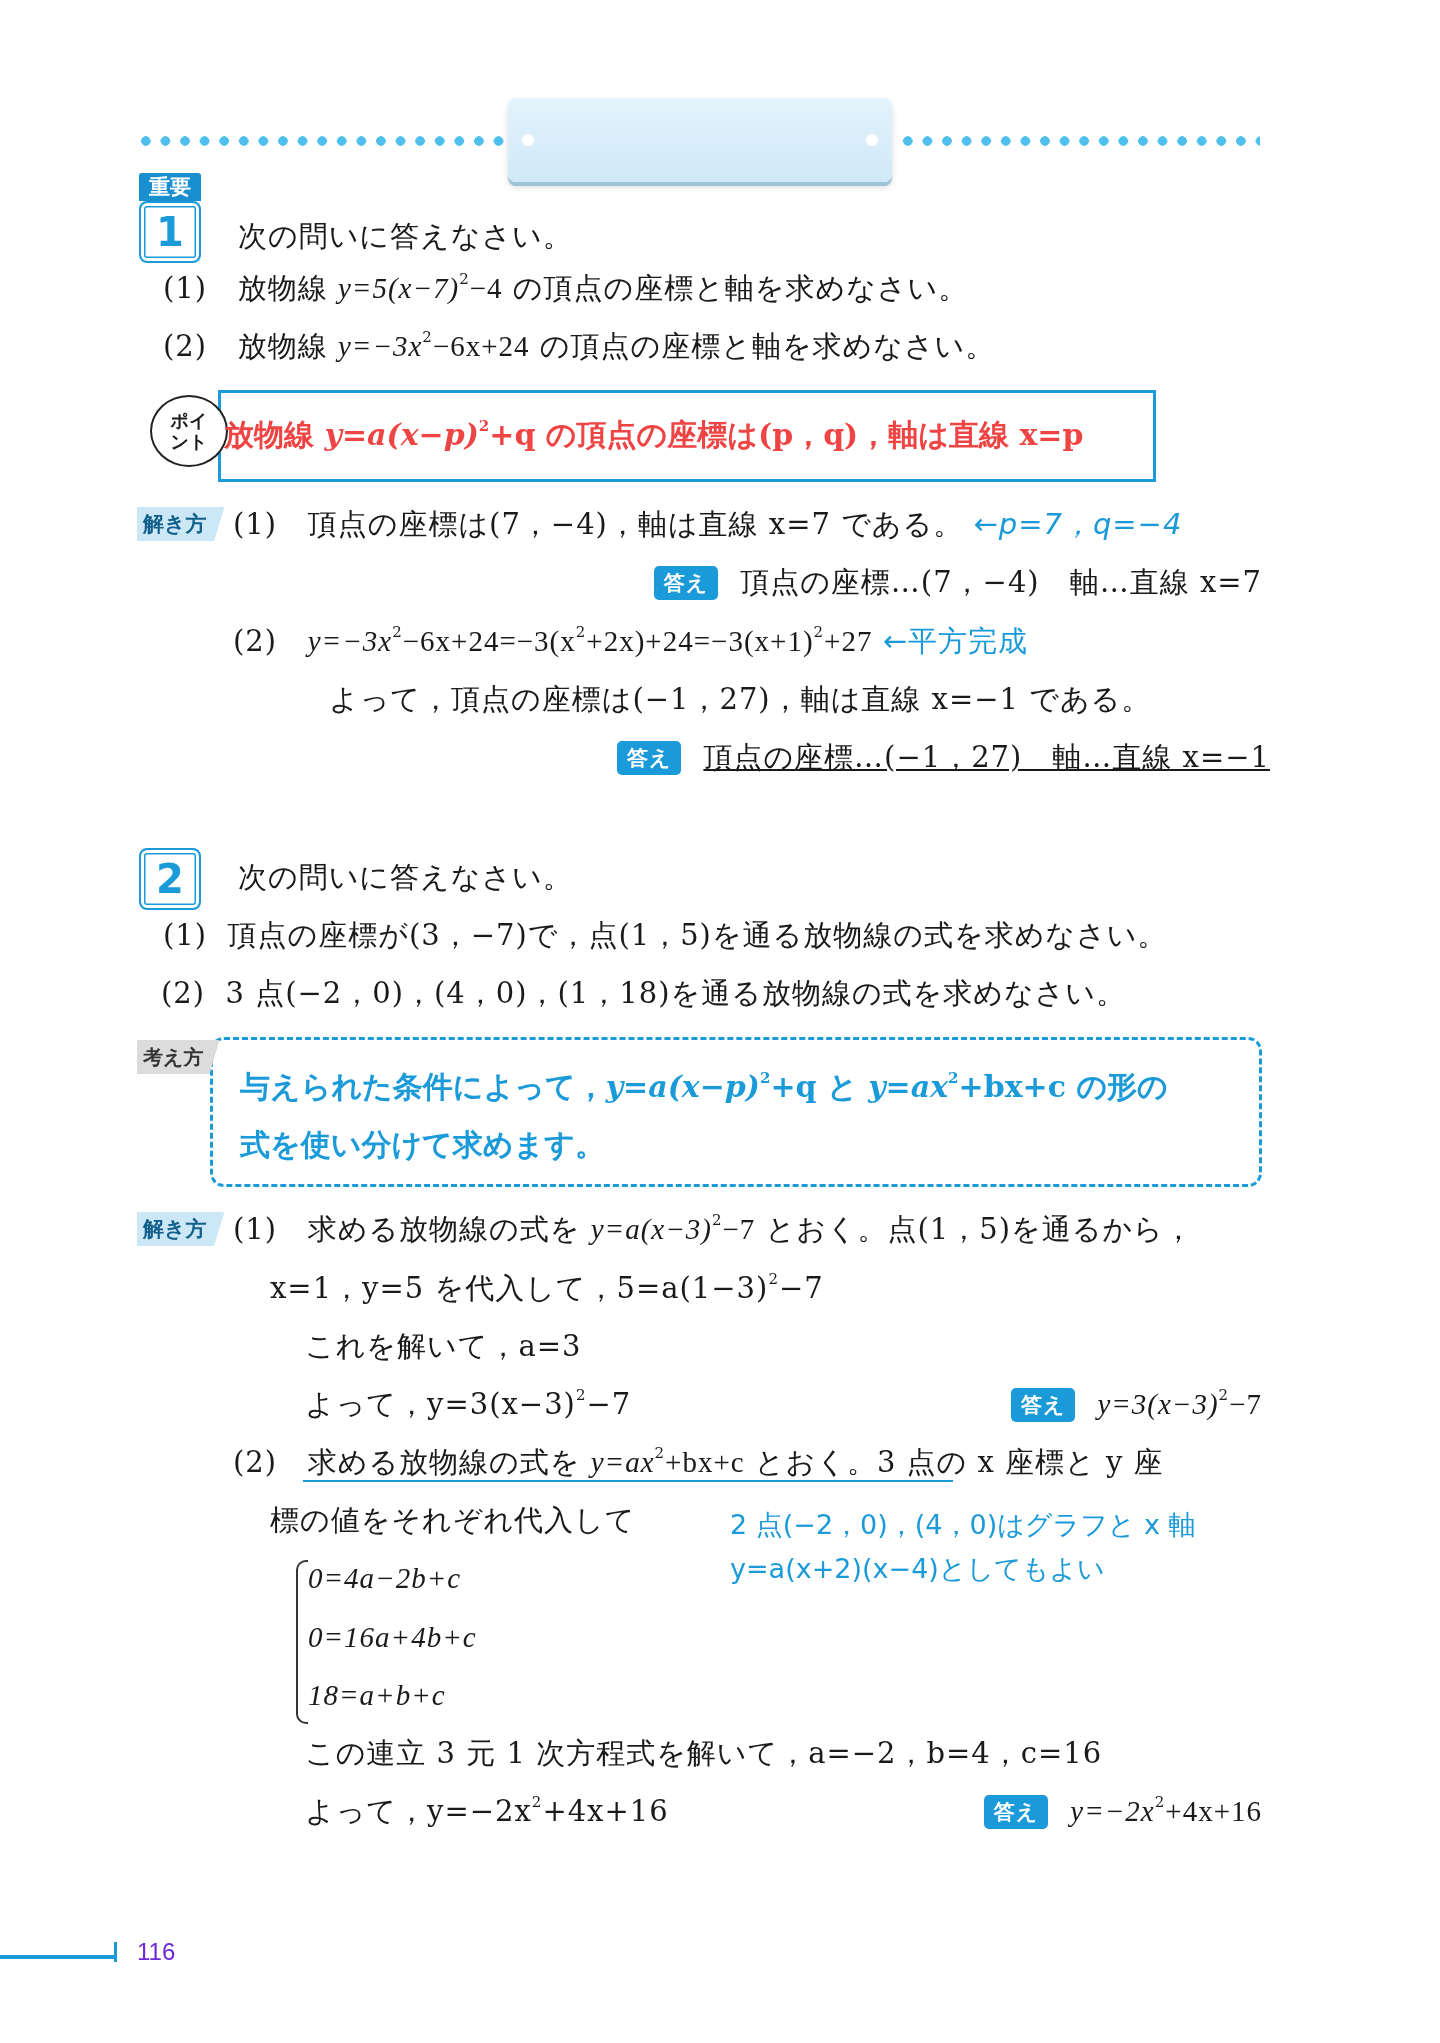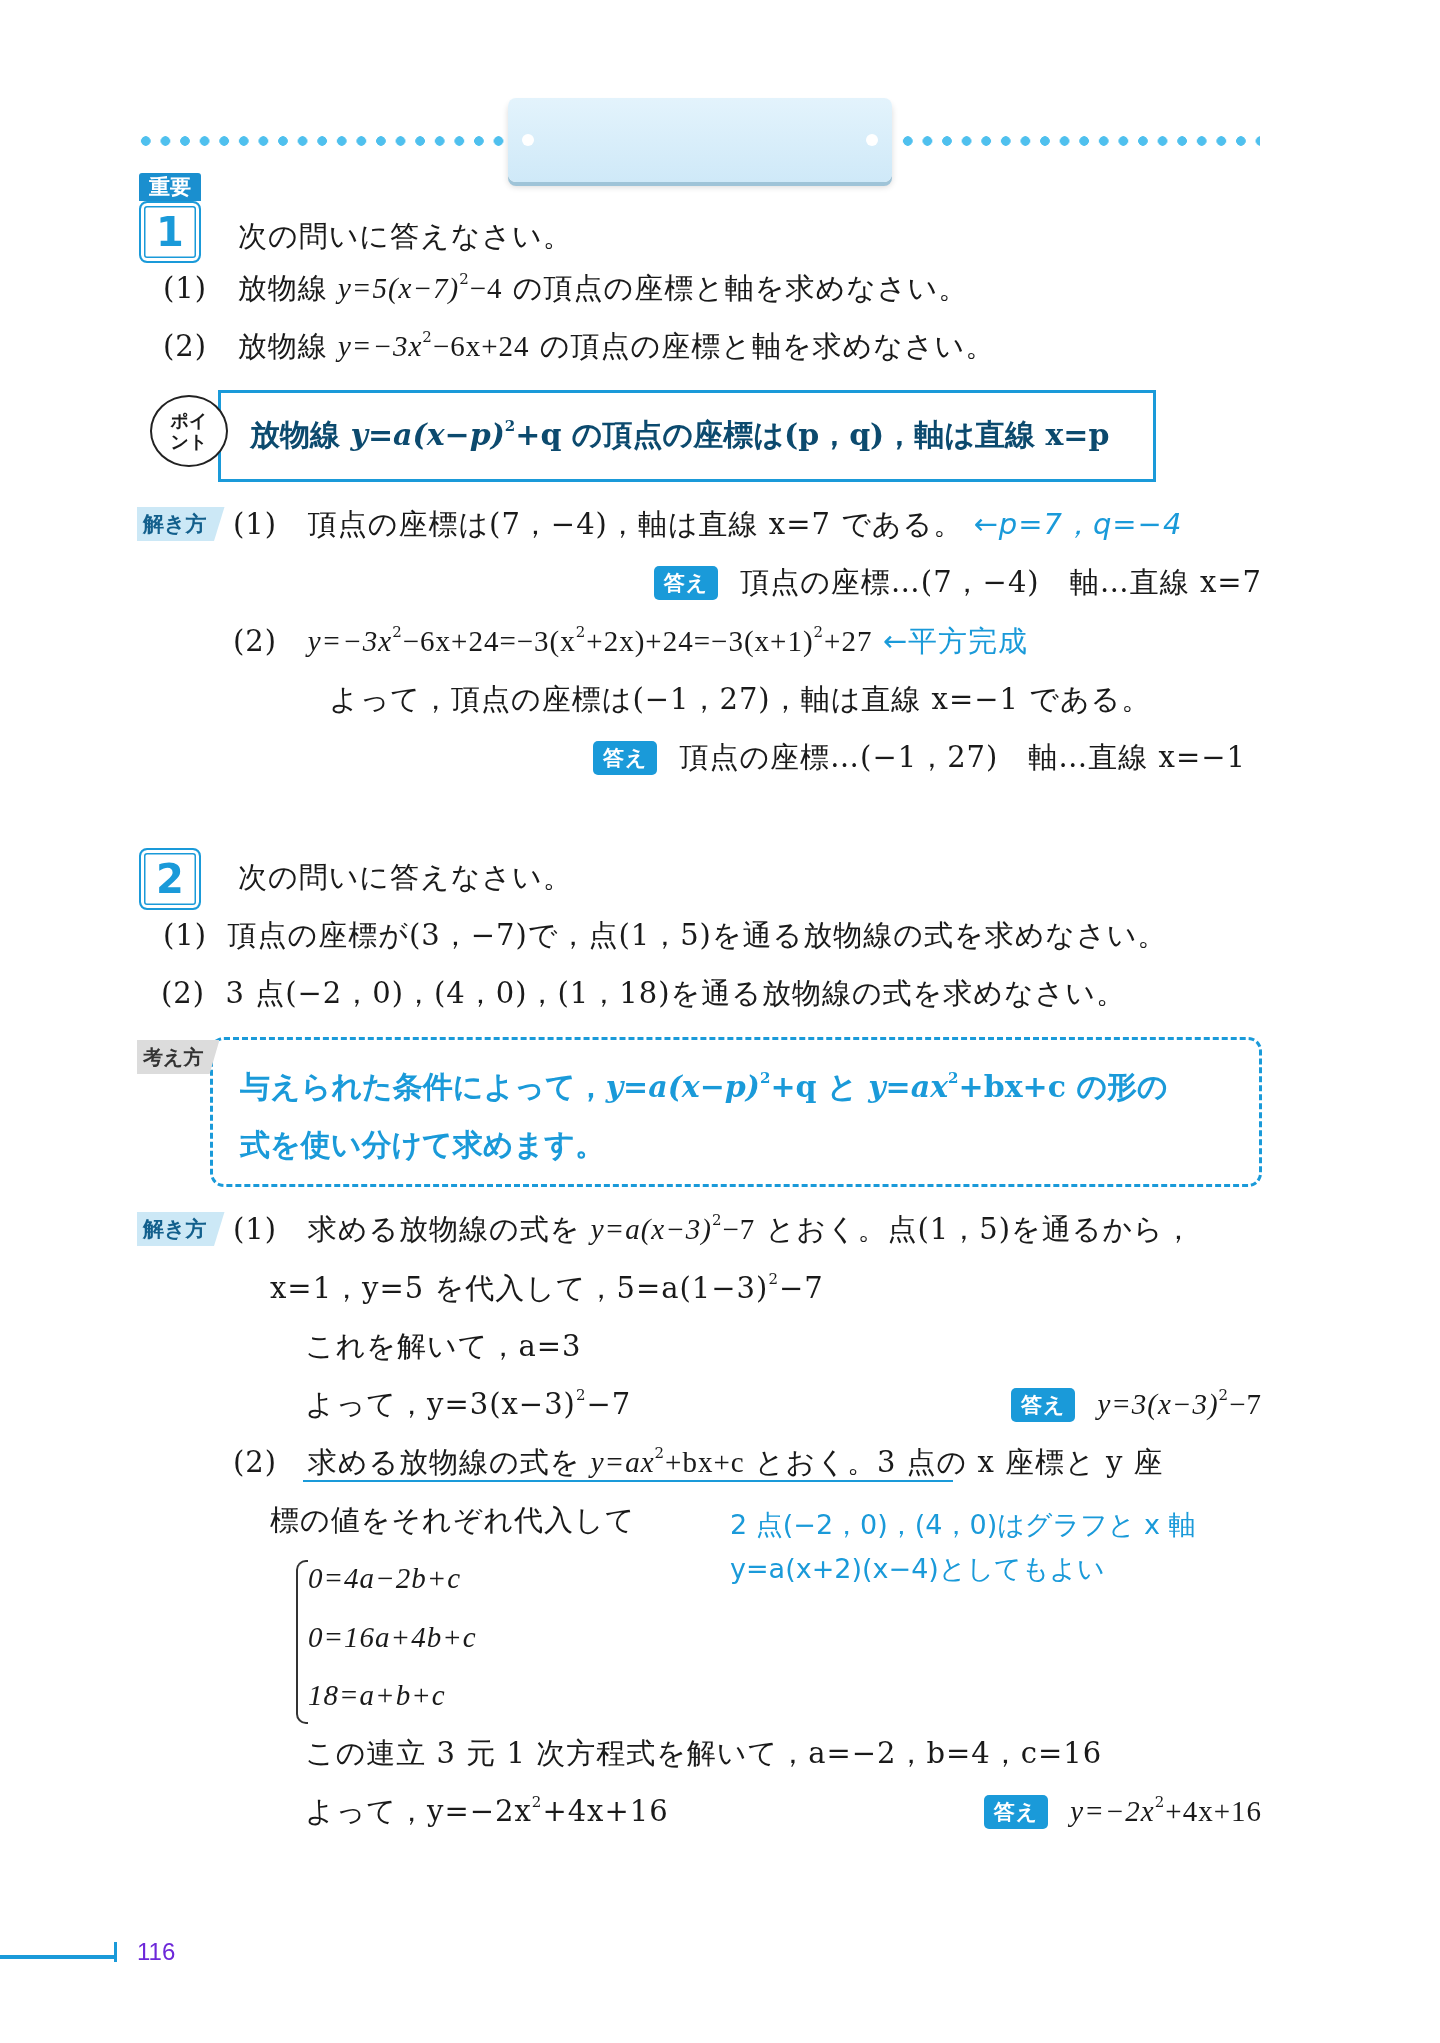--- a/index.html
+++ b/index.html
@@ -32,21 +32,21 @@
             font-family:"DejaVu Sans",sans-serif; font-weight:bold; font-size:40px; color:#1a9ad9; }
   .important-tag { position:absolute; width:62px; height:28px; background:#1a8fcf; color:#fff;
             font-family:"DejaVu Sans",sans-serif; font-weight:bold; font-size:21px; text-align:center; line-height:28px;
             border-radius:3px 3px 0 0; }
 
   
   .point-box { position:absolute; left:218px; top:390px; width:938px; height:92px; border:3px solid #1a9ad9; box-sizing:border-box; }
   .point-bubble { position:absolute; left:150px; top:395px; width:78px; height:72px; border:2px solid #222; border-radius:50%;
             background:#fff; font-family:"DejaVu Sans",sans-serif; font-weight:bold; font-size:18px; line-height:21px;
             text-align:center; padding-top:13px; box-sizing:border-box; }
-  .point-text { position:absolute; left:250px; top:415px; font-size:30px; font-weight:bold; color:#0c4a6e; white-space:nowrap; }
+  .point-text { position:absolute; left:224px; top:415px; font-size:30px; font-weight:bold; color:#ef4444; white-space:nowrap; }
 
   
   .method-label { position:absolute; height:34px; padding:0 18px 0 6px; background:#cce8f6;
             clip-path: polygon(0 0, 100% 0, 88% 100%, 0 100%);
             font-family:"DejaVu Sans",sans-serif; font-weight:bold; font-size:21px; line-height:34px; color:#125f8c; }
   .think-label { position:absolute; height:34px; padding:0 16px 0 6px; background:#dcdcdc;
             clip-path: polygon(0 0, 100% 0, 88% 100%, 0 100%);
             font-family:"DejaVu Sans",sans-serif; font-weight:bold; font-size:20px; line-height:34px; color:#333; }
   .answer-badge { display:inline-block; background:#1a9ad9; color:#fff; font-family:"DejaVu Sans",sans-serif;
             font-weight:bold; font-size:21px; line-height:34px; padding:0 10px; border-radius:5px; margin-right:22px;
@@ -107,21 +107,21 @@
 <div class="abs txt" style="right:178px; top:562px;">
   <span class="answer-badge">答え</span><span>頂点の座標…(7，−4)　軸…直線 x=7</span>
 </div>
 
 <div class="abs txt" style="left:233px; top:621px;">
   <span>(2)</span>&nbsp;&nbsp;
   <span class="math serif">y=−3x</span><sup>2</sup><span class="serif">−6x+24=−3(x</span><sup>2</sup><span class="serif">+2x)+24=−3(x+1)</span><sup>2</sup><span class="serif">+27</span>
   <span class="blue sans">←平方完成</span>
 </div>
 <div class="abs txt" style="left:305px; top:679px;margin-left:24px;">よって，頂点の座標は(−1，27)，軸は直線 x=−1 である。</div>
-<div class="abs txt" style="right:194px; top:737px;">
+<div class="abs txt" style="right:170px; top:737px;text-decoration:underline;">
   <span class="answer-badge">答え</span><span>頂点の座標…(−1，27)　軸…直線 x=−1</span>
 </div>
 
 <div class="numbox" style="left:139px; top:848px;">2</div>
 <div class="abs txt" style="left:238px; top:857px;">次の問いに答えなさい。</div>
 <div class="abs txt" style="left:163px; top:915px;">
   <span>(1)</span>&nbsp;&nbsp;<span>頂点の座標が(3，−7)で，点(1，5)を通る放物線の式を求めなさい。</span>
 </div>
 <div class="abs txt" style="left:161px; top:973px;">
   <span>(2)</span>&nbsp;&nbsp;<span>3 点(−2，0)，(4，0)，(1，18)を通る放物線の式を求めなさい。</span>

